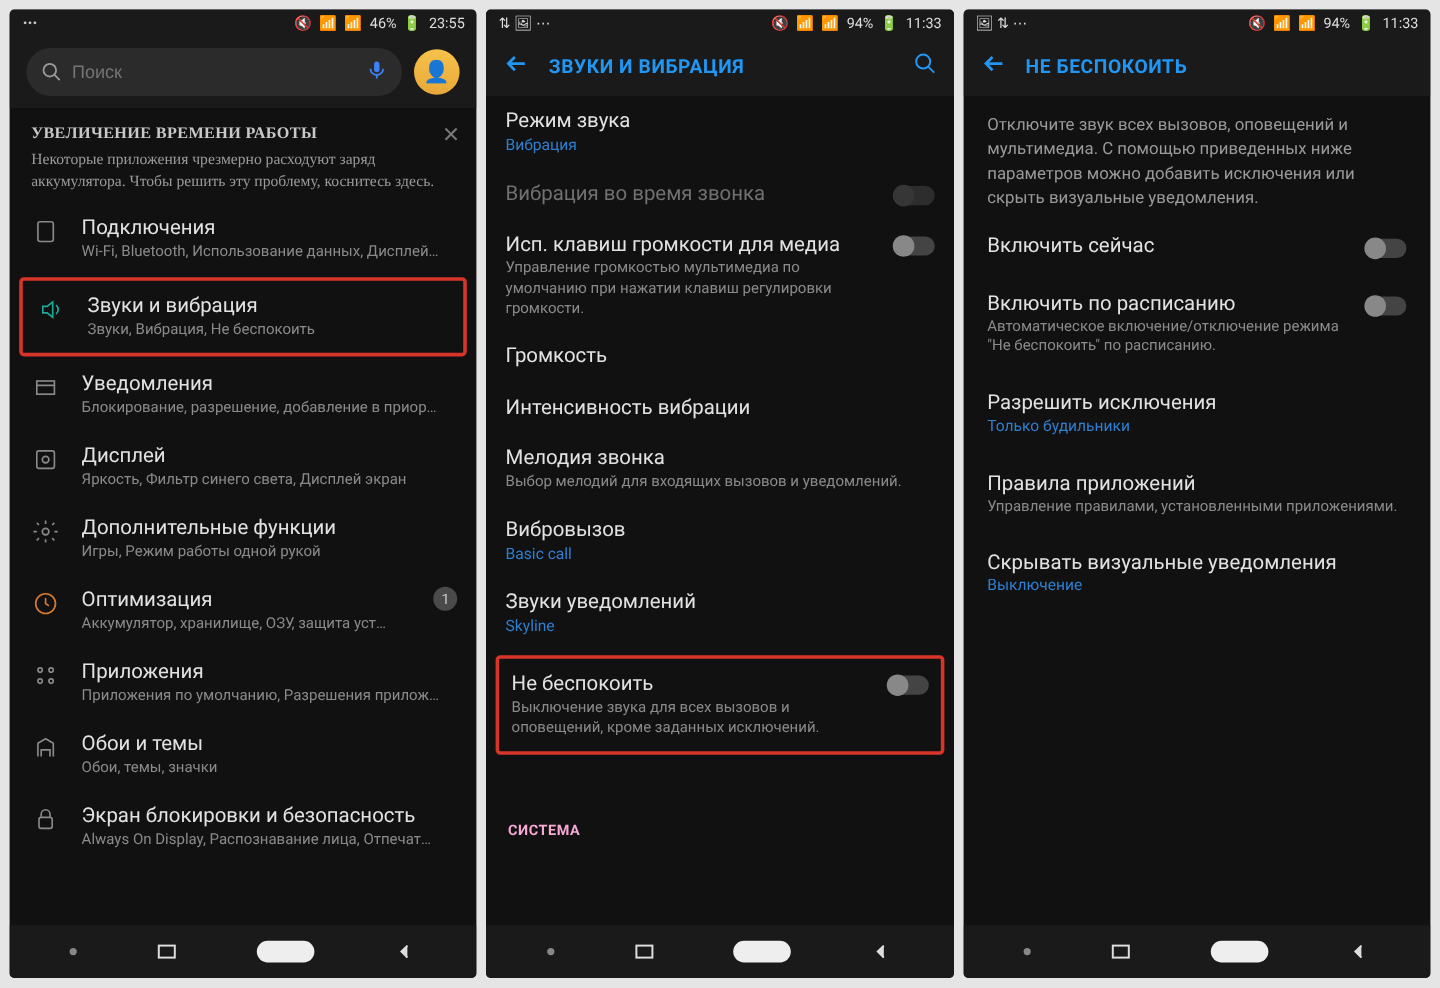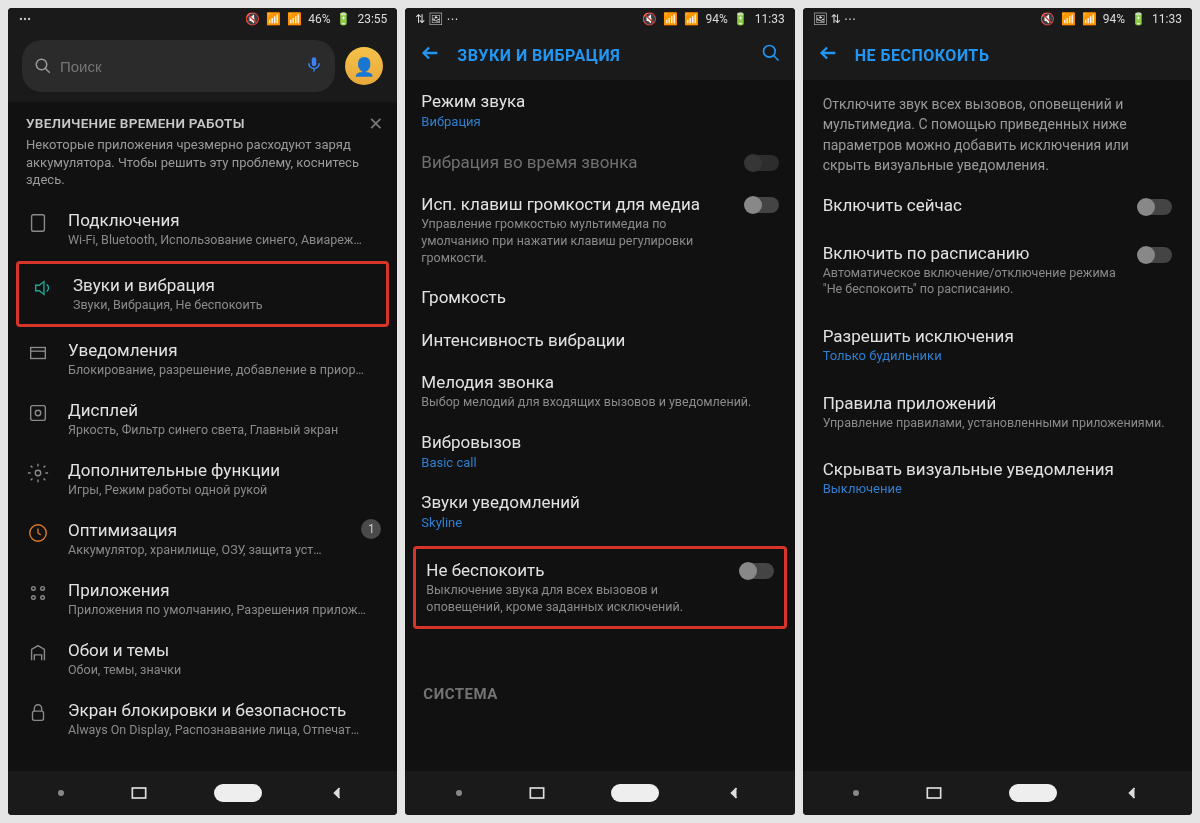--- a/index.html
+++ b/index.html
@@ -57,21 +57,21 @@
     display: flex;
     align-items: center;
     padding: 10px 14px;
     gap: 10px;
     background: #1a1a1a;
   }
   .searchbox {
     flex: 1;
     background: #2b2b2b;
     border-radius: 20px;
-    height: 52px;
+    height: 40px;
     display: flex;
     align-items: center;
     padding: 0 12px;
     gap: 8px;
     color: #9a9a9a;
   }
   .searchbox input {
     background: transparent;
     border: none;
     outline: none;
@@ -86,20 +86,21 @@
     display: flex; align-items: center; justify-content: center;
     font-size: 18px;
   }
   
   .tip {
     padding: 12px 18px 10px;
     color: #9a9a9a;
     font-size: 13px;
     line-height: 1.35;
     position: relative;
+    font-family: Liberation Serif, serif;
   }
   .tip .tip-title {
     color: #c8c8c8;
     font-weight: 600;
     font-size: 13.5px;
     letter-spacing: .3px;
     margin-bottom: 4px;
   }
   .tip .close {
     position: absolute; right: 14px; top: 10px;
@@ -168,23 +169,23 @@
     position: absolute;
     width: 18px; height: 18px;
     background: #888;
     border-radius: 50%;
     top: -1px; left: -1px;
   }
   .toggle.disabled { opacity: .55; }
   .toggle.disabled::after { background: #555; }
   .section-label {
     padding: 8px 18px 2px;
-    color: #737373;
+    color: #f9a8d4;
     font-weight: 700;
-    font-size: 15px;
+    font-size: 12px;
     letter-spacing: .5px;
     margin-top: 48px;
   }
   
   .intro {
     padding: 14px 20px 6px;
     color: #9a9a9a;
     font-size: 14px;
     line-height: 1.45;
   }
@@ -259,21 +260,21 @@
 
   <div class="content">
     <div class="row">
       <div class="icon">
           <svg viewBox="0 0 24 24">
             <rect x="5" y="3" width="14" height="18" rx="2"></rect>
           </svg>
         </div>
       <div class="texts">
         <div class="label">Подключения</div>
-        <div class="sub ellipsis">Wi-Fi, Bluetooth, Использование синего, Авиареж…</div>
+        <div class="sub ellipsis">Wi-Fi, Bluetooth, Использование данных, Дисплей…</div>
       </div>
     </div>
 
     <div class="row highlight">
       <div class="icon accent">
           <svg viewBox="0 0 24 24">
             <path d="M4 9v6h4l5 4V5L8 9H4z"></path>
             <path d="M16 8a5 5 0 0 1 0 8"></path>
           </svg>
         </div>
@@ -298,21 +299,21 @@
 
     <div class="row">
       <div class="icon">
           <svg viewBox="0 0 24 24">
             <rect x="4" y="4" width="16" height="16" rx="2"></rect>
             <circle cx="12" cy="12" r="3"></circle>
           </svg>
         </div>
       <div class="texts">
         <div class="label">Дисплей</div>
-        <div class="sub">Яркость, Фильтр синего света, Главный экран</div>
+        <div class="sub">Яркость, Фильтр синего света, Дисплей экран</div>
       </div>
     </div>
 
     <div class="row">
       <div class="icon">
           <svg viewBox="0 0 24 24">
             <circle cx="12" cy="12" r="3"></circle>
             <path d="M12 2v3M12 19v3M4 12H1M23 12h-3M6 6l-2-2M20 20l-2-2M6 18l-2 2M20 4l-2 2"></path>
           </svg>
         </div>

